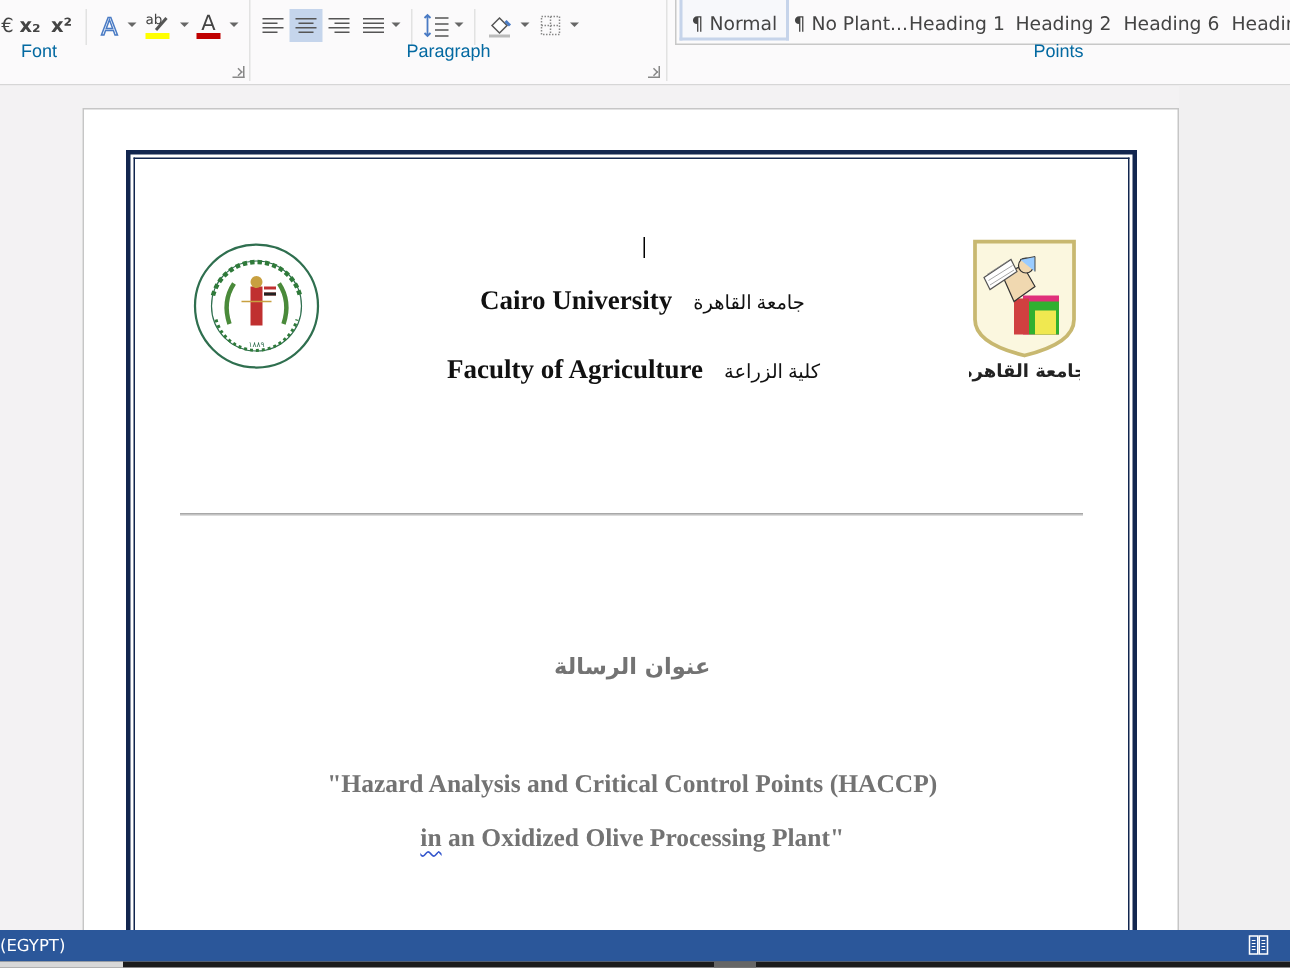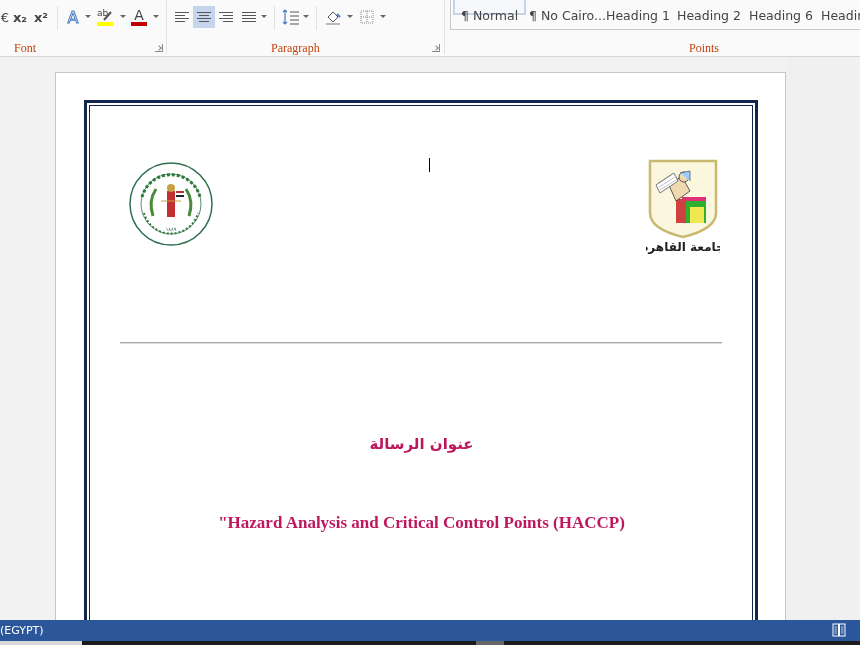--- a/index.html
+++ b/index.html
@@ -1,43 +1,43 @@
 <!DOCTYPE html>
 <html><head>
 <meta charset="utf-8">
 <style>
   * { box-sizing: border-box; margin: 0; padding: 0; }
   html, body { width: 860px; height: 645px; overflow: hidden; background: #f3f2f3; font-family: "Liberation Sans", sans-serif; }
   .ribbon { position: absolute; left: 0; top: 0; width: 860px; height: 57px; background: #fbfafb; border-bottom: 1px solid #d6d6d6; }
-  .ribbon .group-label { position: absolute; top: 41px; font-size: 12px; color: #c2410c; font-family: Liberation Serif, serif; }
+  .ribbon .group-label { position: absolute; top: 27px; font-size: 12px; color: #0369a1; font-family: Liberation Sans, sans-serif; }
   .ribbon .sep { position: absolute; top: 0; width: 1px; height: 54px; background: #e2e2e2; }
   .launcher { position: absolute; top: 44px; width: 8px; height: 8px; border-right: 1px solid #888; border-bottom: 1px solid #888; }
   .launcher::after { content: ""; position: absolute; left: 2px; top: 2px; width: 3px; height: 3px; border-right: 1px solid #888; border-bottom: 1px solid #888; transform: rotate(-45deg); }
   .tb { position: absolute; top: 6px; height: 22px; display: flex; align-items: center; justify-content: center; font-size: 13px; color: #444; font-family: "DejaVu Sans", sans-serif; }
   .tb.active { background: #c5d5ec; }
   .caret { position: absolute; top: 15px; width: 0; height: 0; border-left: 3px solid transparent; border-right: 3px solid transparent; border-top: 3px solid #666; }
   .align-lines { display: flex; flex-direction: column; gap: 2px; }
   .align-lines span { display: block; height: 1px; background: #555; }
   .styles-gallery { position: absolute; left: 450px; top: 0; width: 410px; height: 30px; border-bottom: 1px solid #c8c8c8; border-left: 1px solid #c8c8c8; }
   .style-item { position: absolute; top: 8px; font-size: 12.5px; color: #444; font-family: "DejaVu Sans", sans-serif; white-space: nowrap; }
-  .style-item.selected { top: 0; height: 15px; padding: 8px 6px 0 6px; border: 2px solid #c6d4ea; border-top: none; background: #f7f8fb; }
+  .style-item.selected { top: 0; height: 27px; padding: 8px 6px 0 6px; border: 2px solid #c6d4ea; border-top: none; background: #f7f8fb; }
 
   .canvas { position: absolute; left: 0; top: 57px; width: 860px; height: 563px; background: #f3f2f3; overflow: hidden; }
   .page { position: absolute; left: 55px; top: 15px; width: 731px; height: 600px; background: #fff; border: 1px solid #c6c6c6; }
   .border-outer { position: absolute; left: 28px; top: 27px; width: 674px; height: 560px; border: 3px solid #12264f; }
   .border-inner { position: absolute; left: 2px; top: 2px; right: 2px; bottom: 0; border: 1px solid #12264f; border-bottom: none; }
   .cursor { position: absolute; left: 373px; top: 85px; width: 1px; height: 14px; background: #000; }
 
   .logo-left { position: absolute; left: 72px; top: 88px; width: 86px; height: 86px; }
   .logo-right { position: absolute; left: 590px; top: 86px; width: 74px; height: 96px; }
 
   .hline { position: absolute; font-family: "Liberation Serif", serif; font-weight: bold; color: #111; white-space: nowrap; }
   .en-line { font-size: 18px; }
   .ar-inline { font-size: 13px; font-weight: normal; margin-left: 14px; }
-  .center-txt { position: absolute; left: 0; width: 731px; text-align: center; color: #be185d; white-space: nowrap; }
+  .center-txt { position: absolute; left: 0; width: 731px; text-align: center; color: #737373; white-space: nowrap; }
   .ar-title { font-family: "DejaVu Sans", sans-serif; font-weight: bold; font-size: 15px; }
   .en-title { font-family: "Liberation Serif", serif; font-weight: bold; font-size: 17px; }
   .ar-small { font-family: "DejaVu Sans", sans-serif; font-size: 11px; }
   .squiggle { text-decoration: underline wavy #3355cc; text-decoration-thickness: 1px; text-underline-offset: 3px; }
   .rule { position: absolute; left: 64px; top: 269px; width: 602px; height: 2px; background: #a8a8a8; border-bottom: 1px solid #dcdcdc; }
   .canvas-gutter { position: absolute; left: 786px; top: 0; width: 74px; height: 563px; background: #f1f0f1; }
 
   .status { position: absolute; left: 0; top: 620px; width: 860px; height: 21px; background: #2b579a; color: #fff; font-size: 11px; font-family: "DejaVu Sans", sans-serif; }
   .status .lang { position: absolute; left: 0; top: 4px; }
   .status .read-icon { position: absolute; left: 832px; top: 3px; width: 14px; height: 14px; }
@@ -135,21 +135,21 @@
         <path d="M8 2 V14 M2 8 H14" stroke="#888" stroke-dasharray="1,1"></path>
       </svg>
   </div>
   <div class="caret" style="left:380px;"></div>
   <span class="group-label" style="left:271px;">Paragraph</span>
   <div class="launcher" style="left:432px;"></div>
   <div class="sep" style="left:444px;"></div>
 
   <div class="styles-gallery">
     <span class="style-item selected" style="left:2px;">¶ Normal</span>
-    <span class="style-item" style="left:78px;">¶ No Cairo...</span>
+    <span class="style-item" style="left:78px;">¶ No Plant...</span>
     <span class="style-item" style="left:155px;">Heading 1</span>
     <span class="style-item" style="left:226px;text-align:center;">Heading 2</span>
     <span class="style-item" style="left:298px;">Heading 6</span>
     <span class="style-item" style="left:370px;">Heading</span>
   </div>
   <span class="group-label" style="left:689px;">Points</span>
 </div>
 
 <div class="canvas">
   <div class="canvas-gutter"></div>
@@ -187,25 +187,32 @@
         <rect x="30" y="40" width="10" height="24" fill="#d04040"></rect>
         <path d="M22 24 L36 18 L44 32 L30 42 Z" fill="#f0d8b0" stroke="#333" stroke-width="0.8"></path>
         <path d="M10 26 L28 14 L32 22 L14 34 Z" fill="#fff" stroke="#555" stroke-width="0.8"></path>
         <path d="M12 24 L26 15 M13 28 L29 18 M14 31 L30 21" stroke="#888" stroke-width="0.5"></path>
         <circle cx="38" cy="18" r="5" fill="#f0d8b0" stroke="#333" stroke-width="0.8"></circle>
         <path d="M34 14 L44 12 L44 22" fill="#9cf" stroke="#333" stroke-width="0.6"></path>
         <text x="37" y="92" text-anchor="middle" font-size="12" font-weight="bold" fill="#222" font-family="DejaVu Sans, sans-serif">جامعة القاهرة</text>
       </svg>
     </div>
 
+    <div class="hline en-line" style="left:264px;top:117px;">
+      <span>Cairo University</span><span class="ar-inline" dir="rtl">جامعة القاهرة</span>
+    </div>
+    <div class="hline en-line" style="left:242px;top:163px;">
+      <span>Faculty of Agriculture</span><span class="ar-inline" dir="rtl">كلية الزراعة</span>
+    </div>
 
     <div class="rule"></div>
 
     <div class="center-txt ar-title" style="top:362px;" dir="rtl">عنوان الرسالة</div>
     <div class="center-txt en-title" style="top:440px;">"Hazard Analysis and Critical Control Points (HACCP)</div>
+    <div class="center-txt en-title" style="top:476px;"><span class="squiggle">in</span><span> an Oxidized Olive Processing Plant"</span></div>
   </div>
 </div>
 
 <div class="status">
   <span class="lang">(EGYPT)</span>
   <svg class="read-icon" viewBox="0 0 14 14">
     <rect x="1" y="1" width="5.5" height="12" fill="none" stroke="#fff" stroke-width="1"></rect>
     <rect x="7.5" y="1" width="5.5" height="12" fill="none" stroke="#fff" stroke-width="1"></rect>
     <path d="M2.5 4 H5 M2.5 6 H5 M2.5 8 H5 M2.5 10 H5 M9 4 H11.5 M9 6 H11.5 M9 8 H11.5 M9 10 H11.5" stroke="#fff" stroke-width="0.7"></path>
   </svg>

